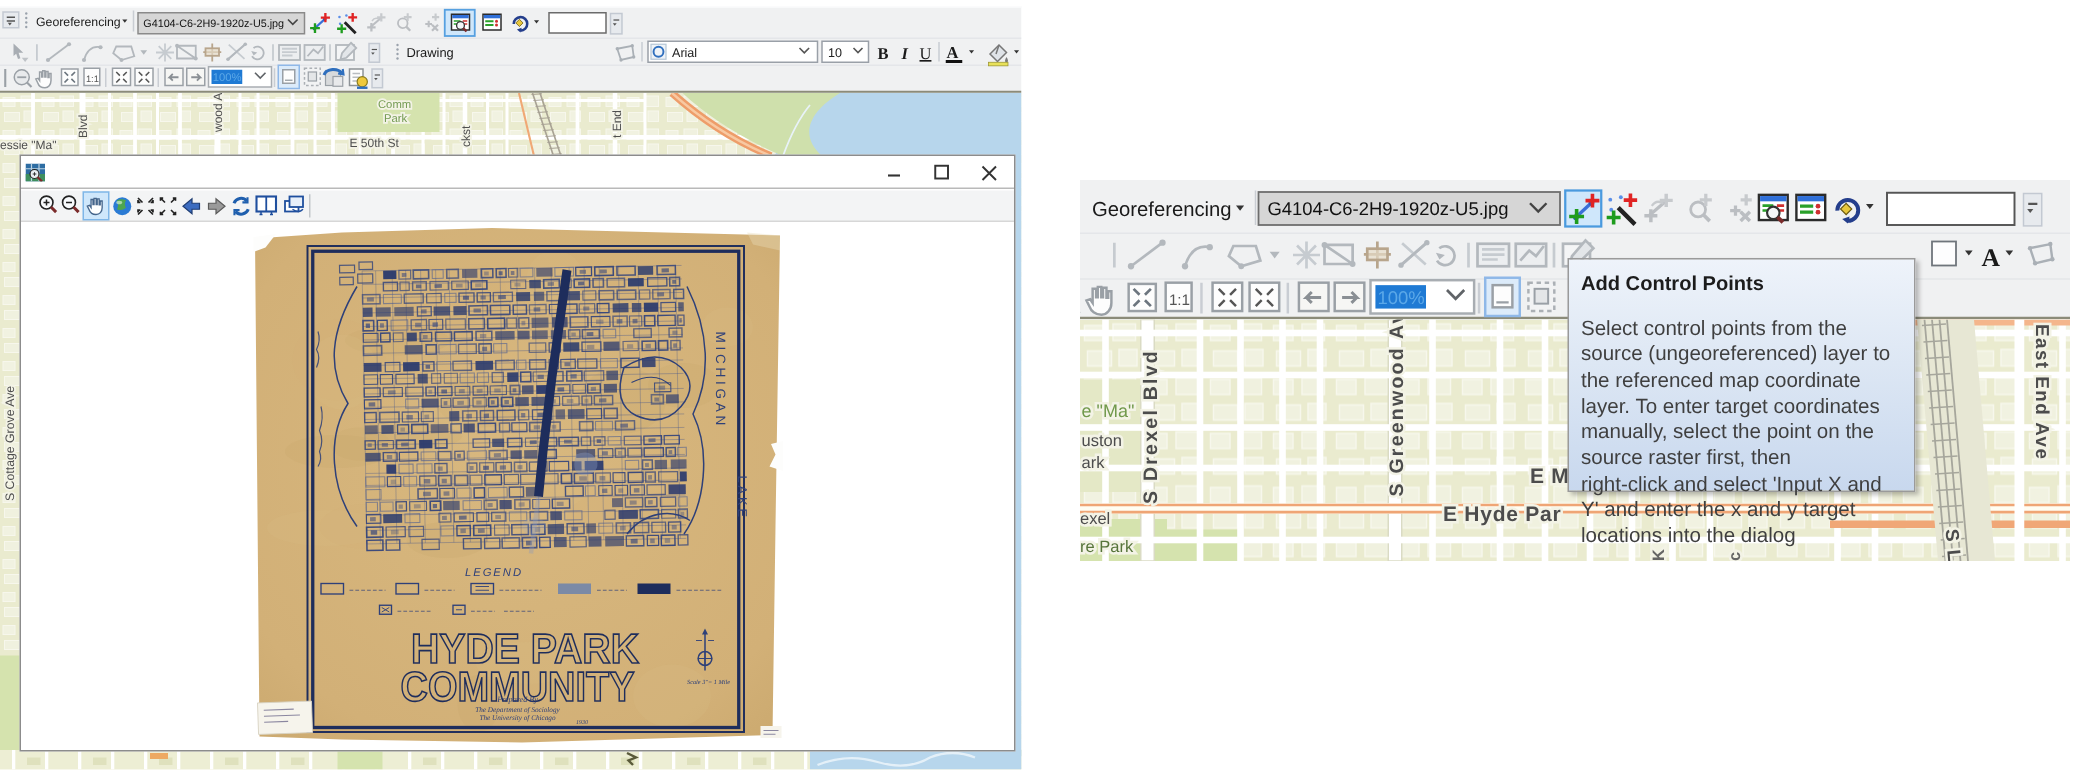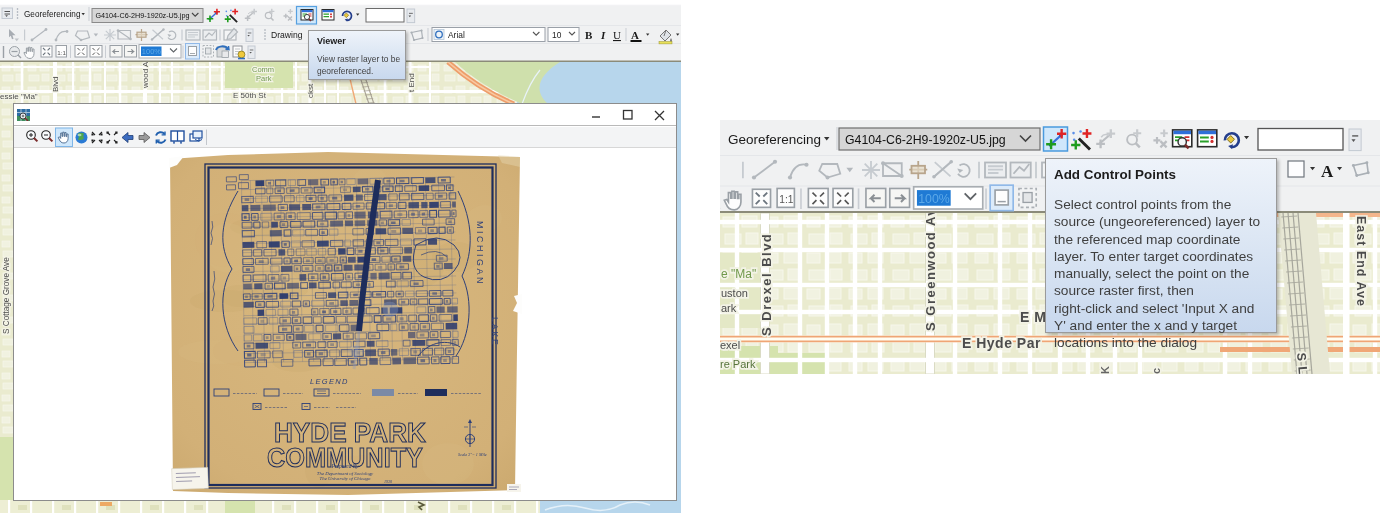--- a/index.html
+++ b/index.html
@@ -1002,25 +1002,20 @@
         <path d="M296 276 h4 M304 276 h4" stroke-width="0.6"></path>
       </g>
       <text x="290" y="305" font-size="4.2" font-style="italic" fill="#2e4079" font-family="Liberation Serif">Scale 3"= 1 Mile</text>
       <g transform="rotate(-2 22 327)">
         <rect x="4" y="317" width="36" height="21" fill="#f6f4ec" stroke="#d8d2c2" stroke-width="0.6"></rect>
         <path d="M8 322 h20 M8 326 h24 M8 330 h16" stroke="#8b87a0" stroke-width="0.8"></path>
       </g>
       <rect x="339" y="333" width="14" height="8" fill="#f6f4ec"></rect>
       <path d="M341 336 h10 M341 338.5 h8" stroke="#8b87a0" stroke-width="0.7"></path>
     </svg>
-    <div style="position:absolute;left:308px;top:30px;width:98px;height:50px;background:linear-gradient(180deg,#eef3fa 0%,#dde7f4 45%,#c8d8ee 100%);border:1px solid #9a9a9a;box-shadow:2px 2px 3px rgba(0,0,0,0.25);box-sizing:border-box;z-index:40">
-      <div style="position:absolute;left:8px;top:5px;font-weight:bold;font-size:9px;color:#1c1c1c">Viewer</div>
-      <div style="position:absolute;left:8px;top:23px;font-size:8.4px;color:#3f3f3f;line-height:11.5px;white-space:pre">View raster layer to be
-georeferenced.</div>
-    </div>
   </div>
 <svg width="660" height="93" viewBox="0 0 660 93" style="position:absolute;left:720px;top:120px">
     <rect x="0" y="0" width="660" height="93" fill="#f0f1f2"></rect>
     <path d="M0 35.5 H660 M0 66 H660" stroke="#e4e6e9" stroke-width="1"></path>
     <path d="M0 92 H660" stroke="#8b8b79" stroke-width="1.8"></path>
     <text x="8" y="24" font-size="13.5" fill="#1a1a1a" font-family="Liberation Sans">Georeferencing</text>
     <path d="M104 17 l5.44 0 l-2.72 3.5200000000000005 z" fill="#333"></path>
     <path d="M117 7 V30" stroke="#c9cdd3" stroke-width="1"></path>
     <rect x="119" y="8" width="201" height="22" fill="#d6d6d6" stroke="#6e6e6e" stroke-width="1.2"></rect>
     <text x="125" y="23.6" font-size="12.3" fill="#111" font-family="Liberation Sans">G4104-C6-2H9-1920z-U5.jpg</text>
@@ -1233,21 +1228,21 @@
     <text font-size="11" fill="#666" style="paint-order:stroke;stroke:#f3f3e6;stroke-width:3.4px" letter-spacing="0" font-family="Liberation Sans" font-weight="bold" transform="translate(389,161) rotate(-90)">K</text>
     <text font-size="11" fill="#666" style="paint-order:stroke;stroke:#f3f3e6;stroke-width:3.4px" letter-spacing="0" font-family="Liberation Sans" font-weight="bold" transform="translate(440,161) rotate(-90)">c</text>
     <text x="242" y="134.5" font-size="14" letter-spacing="0.5" font-weight="bold" fill="#4c4c4c" style="paint-order:stroke;stroke:#f3f3e6;stroke-width:3.4px" font-family="Liberation Sans">E Hyde Par</text>
     <text x="300" y="109" font-size="14" letter-spacing="0.5" font-weight="bold" fill="#4c4c4c" style="paint-order:stroke;stroke:#f3f3e6;stroke-width:3.4px" font-family="Liberation Sans">E M</text>
     <text x="1" y="65" font-size="12" fill="#71994c" style="paint-order:stroke;stroke:#f3f3e6;stroke-width:3.4px" font-family="Liberation Sans">e "Ma"</text>
     <text x="1" y="84" font-size="11" fill="#4c4c4c" style="paint-order:stroke;stroke:#f3f3e6;stroke-width:3.4px" font-family="Liberation Sans">uston</text>
     <text x="1" y="99" font-size="11" fill="#4c4c4c" style="paint-order:stroke;stroke:#f3f3e6;stroke-width:3.4px" font-family="Liberation Sans">ark</text>
     <text x="0" y="136" font-size="11" fill="#4c4c4c" style="paint-order:stroke;stroke:#f3f3e6;stroke-width:3.4px" font-family="Liberation Sans">exel</text>
     <text x="0" y="155" font-size="11" fill="#56743a" style="paint-order:stroke;stroke:#f3f3e6;stroke-width:3.4px" font-family="Liberation Sans">re Park</text>
   </svg>
-<div style="position:absolute;left:1045px;top:158px;width:232px;height:175px;background:linear-gradient(180deg,#eef3fa 0%,#dde7f4 45%,#c8d8ee 100%);border:1px solid #9a9a9a;box-shadow:2px 2px 3px rgba(0,0,0,0.25);box-sizing:border-box;z-index:40">
+<div style="position:absolute;left:1045px;top:172px;width:232px;height:156px;background:linear-gradient(180deg,#eef3fa 0%,#dde7f4 45%,#c8d8ee 100%);border:1px solid #9a9a9a;box-shadow:2px 2px 3px rgba(0,0,0,0.25);box-sizing:border-box;z-index:40">
     <div style="position:absolute;left:8px;top:8px;font-weight:bold;font-size:13.4px;color:#1c1c1c">Add Control Points</div>
     <div style="position:absolute;left:8px;top:37px;font-size:13.7px;color:#3f3f3f;line-height:17.3px;white-space:pre">Select control points from the
 source (ungeoreferenced) layer to
 the referenced map coordinate
 layer. To enter target coordinates
 manually, select the point on the
 source raster first, then
 right-click and select 'Input X and
 Y' and enter the x and y target
 locations into the dialog</div>

